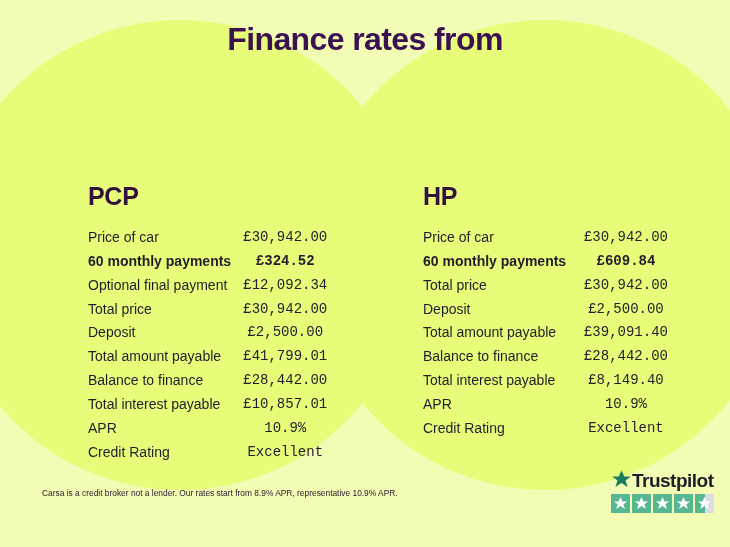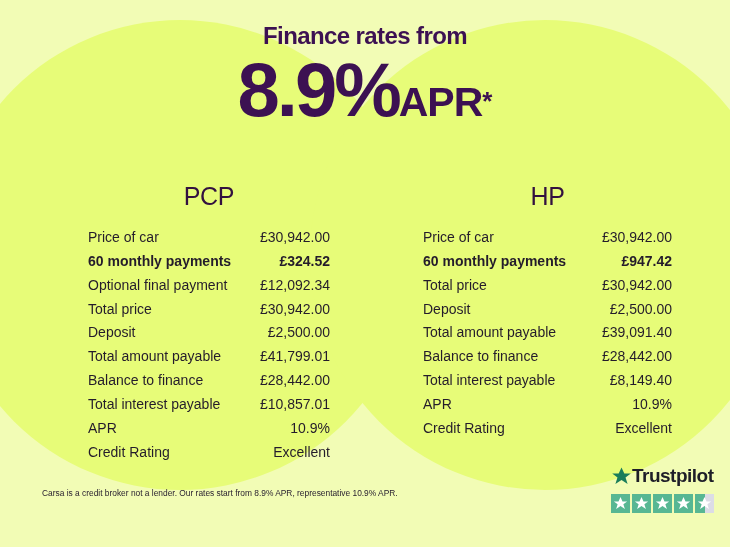--- a/index.html
+++ b/index.html
@@ -48,21 +48,21 @@
     position: absolute;
     left: 0;
     top: 0;
     width: 730px;
     text-align: center;
     z-index: 5;
   }
   .headline {
     margin: 0;
     padding-top: 23px;
-    font-size: 24px;
+    font-size: 32px;
     font-weight: bold;
     letter-spacing: -0.6px;
     color: #3C1152;
     line-height: 1.05;
   }
   .rate-line {
     margin: 0;
     padding-top: 4px;
     color: #3C1152;
     line-height: 1;
@@ -97,41 +97,40 @@
   }
   .col {
     width: 365px;
     box-sizing: border-box;
   }
   .col-pcp { padding: 0 35px 0 88px; }
   .col-hp  { padding: 0 58px 0 58px; }
 
   .col-title {
     margin: 0 0 14px 0;
-    text-align: center;
     font-size: 25px;
-    font-weight: normal;
+    font-weight: bold;
     color: #33113F;
     letter-spacing: -0.3px;
   }
 
   table.finance {
     width: 100%;
     border-collapse: collapse;
     table-layout: auto;
   }
   table.finance td {
     font-size: 14px;
     color: #241C2B;
     padding: 3.9px 0;
     line-height: 1.15;
     white-space: nowrap;
   }
   table.finance td.label { text-align: left; }
-  table.finance td.value { text-align: right; }
+  table.finance td.value { text-align: center; font-family: Liberation Mono, monospace; }
   table.finance tr.bold td {
     font-weight: bold;
   }
 
   
   .footer-note {
     position: absolute;
     left: 31px;
     top: 487px;
     z-index: 5;
@@ -145,21 +144,21 @@
   
   .trustpilot {
     position: absolute;
     right: 16px;
     top: 466px;
     z-index: 6;
     text-align: left;
   }
   .tp-head {
     display: flex;
-    align-items: flex-start;
+    align-items: flex-end;
     gap: 0;
     height: 24px;
   }
   .tp-star-logo {
     width: 21px;
     height: 21px;
     display: block;
   }
   .tp-word {
     font-size: 19px;
@@ -201,23 +200,20 @@
 </head>
 <body>
 
 <div id="stage">
 
   <div class="blob blob-left"></div>
   <div class="blob blob-right"></div>
 
   <div class="header">
     <h1 class="headline">Finance rates from</h1>
-    <div class="rate-line">
-      <span class="rate-big">8.9%</span><span class="rate-apr">APR</span><span class="rate-star">*</span>
-    </div>
   </div>
 
   <div class="columns">
 
     <div class="col col-pcp">
       <h2 class="col-title">PCP</h2>
       <table class="finance">
         <tbody>
           <tr>
             <td class="label">Price of car</td>
@@ -266,21 +262,21 @@
     <div class="col col-hp">
       <h2 class="col-title">HP</h2>
       <table class="finance">
         <tbody>
           <tr>
             <td class="label">Price of car</td>
             <td class="value">£30,942.00</td>
           </tr>
           <tr class="bold">
             <td class="label">60 monthly payments</td>
-            <td class="value">£947.42</td>
+            <td class="value">£609.84</td>
           </tr>
           <tr>
             <td class="label">Total price</td>
             <td class="value">£30,942.00</td>
           </tr>
           <tr>
             <td class="label">Deposit</td>
             <td class="value">£2,500.00</td>
           </tr>
           <tr>

